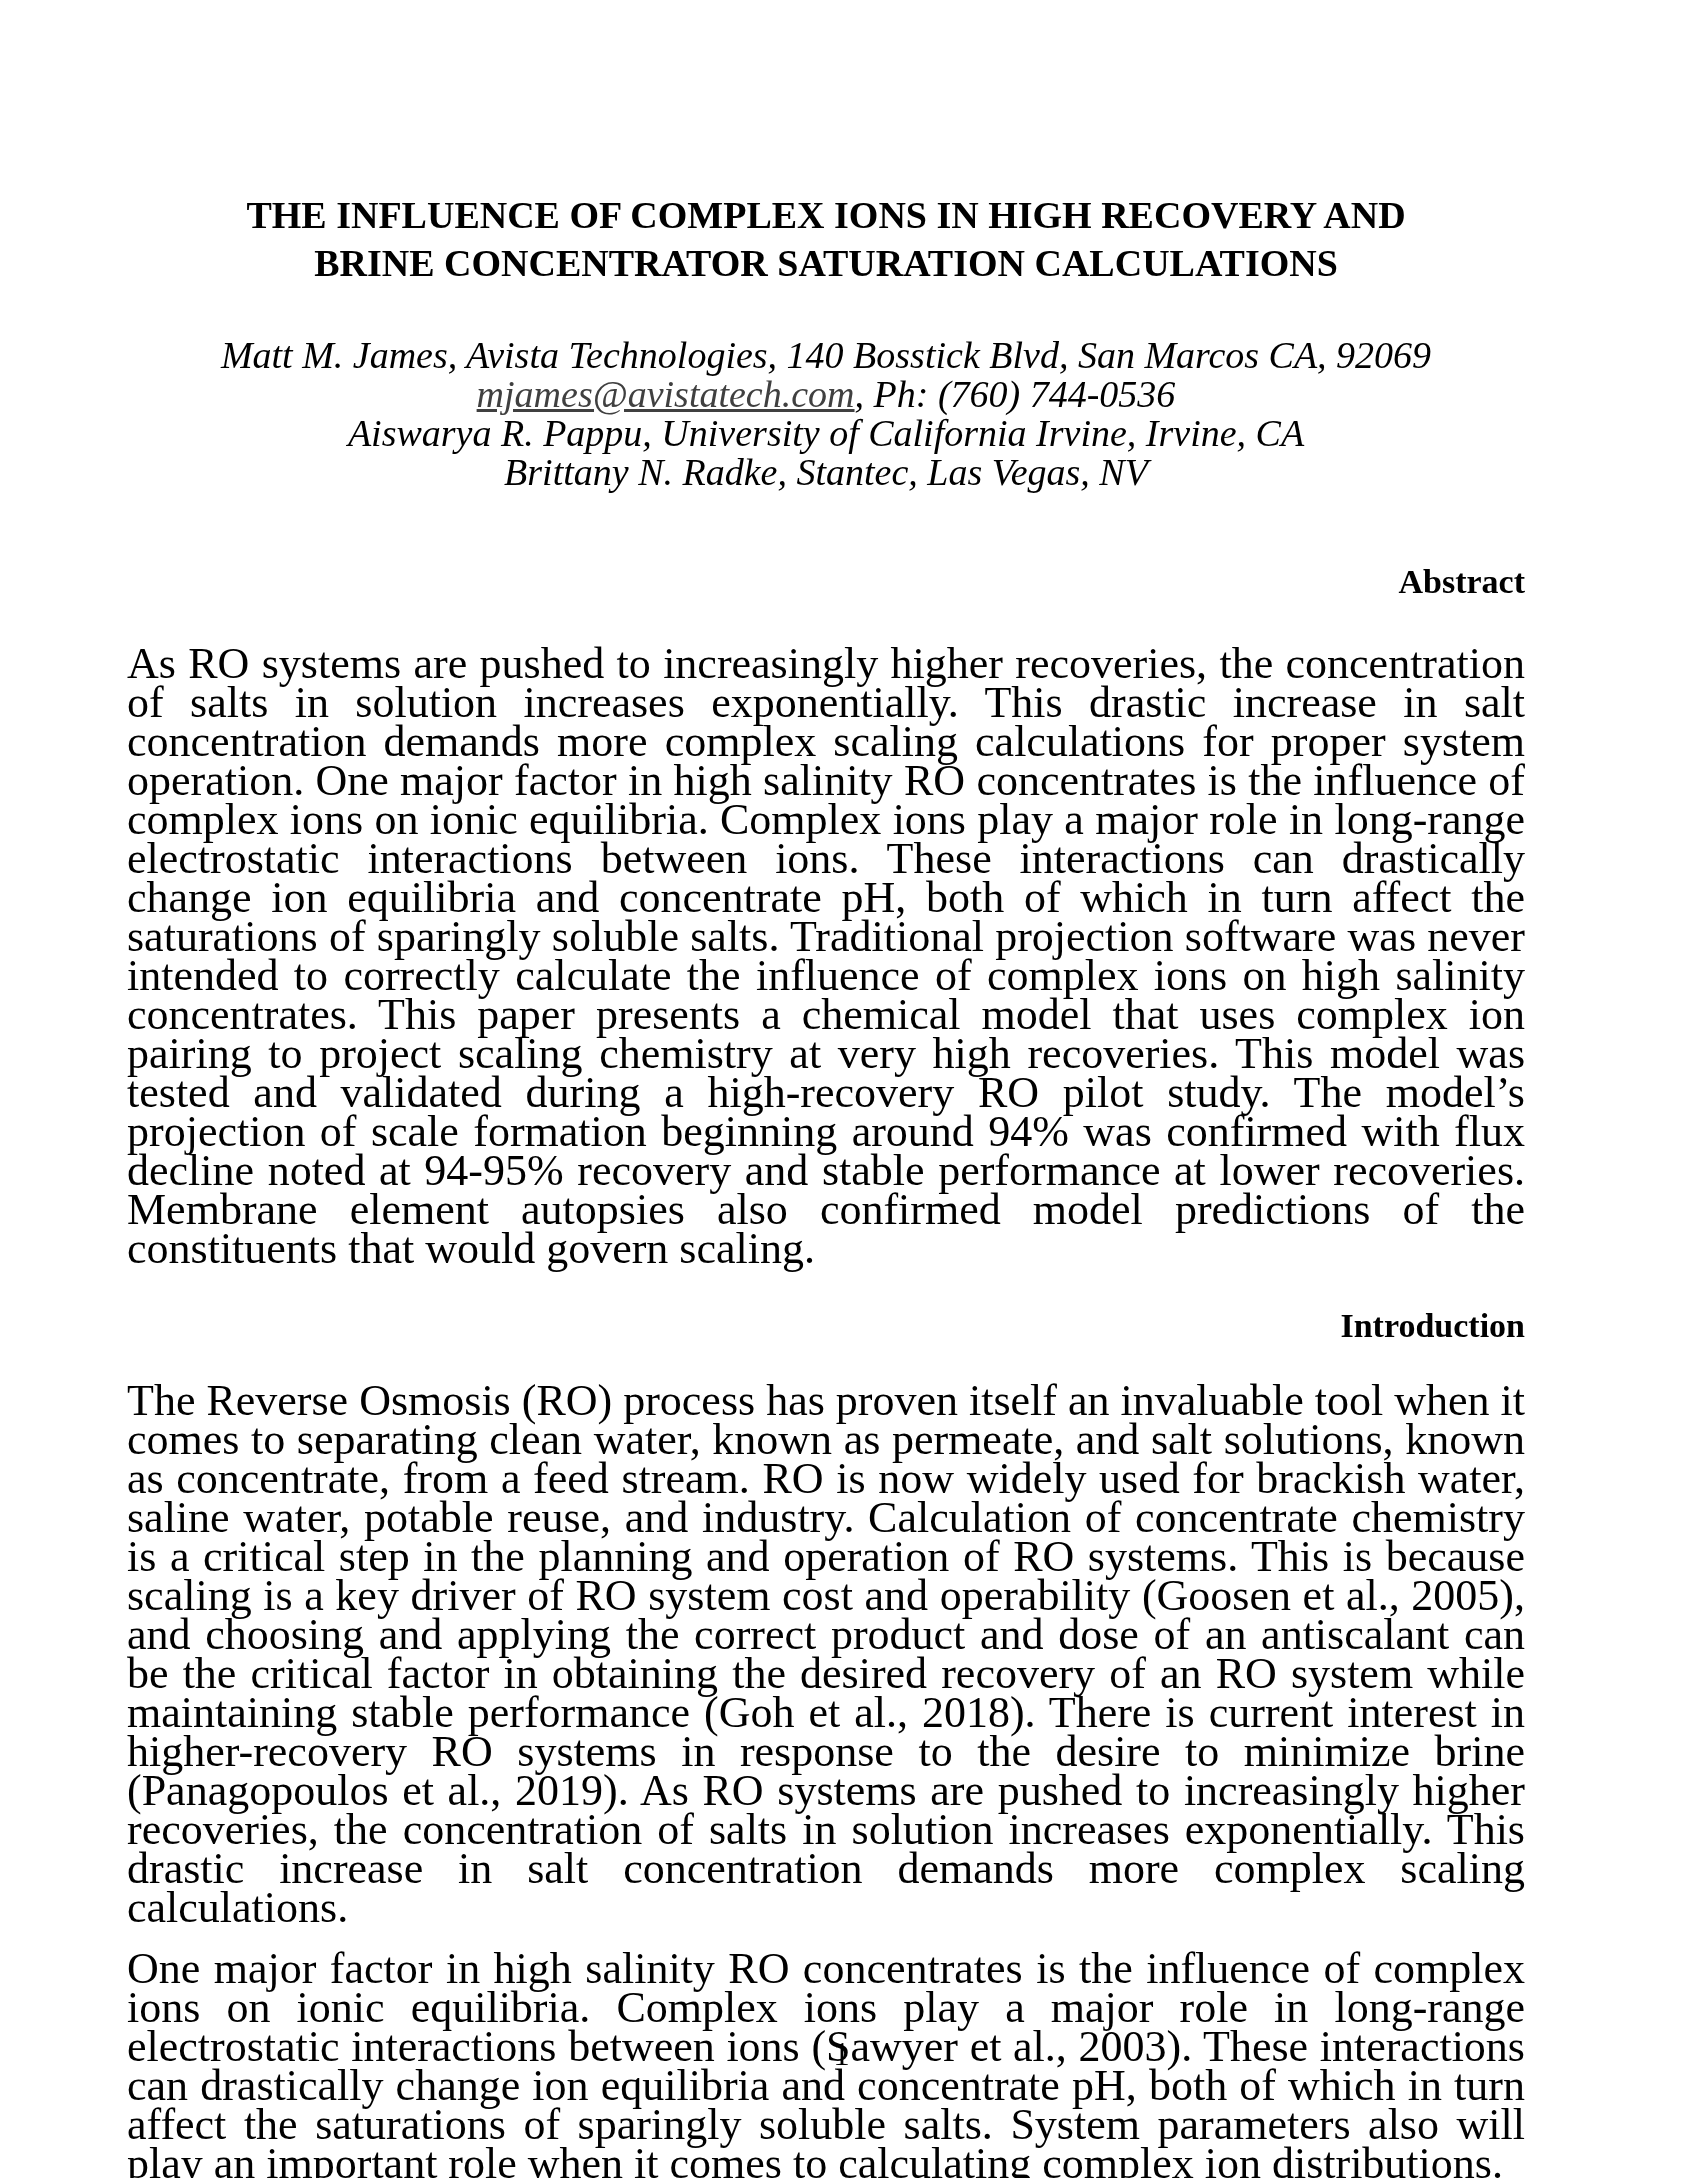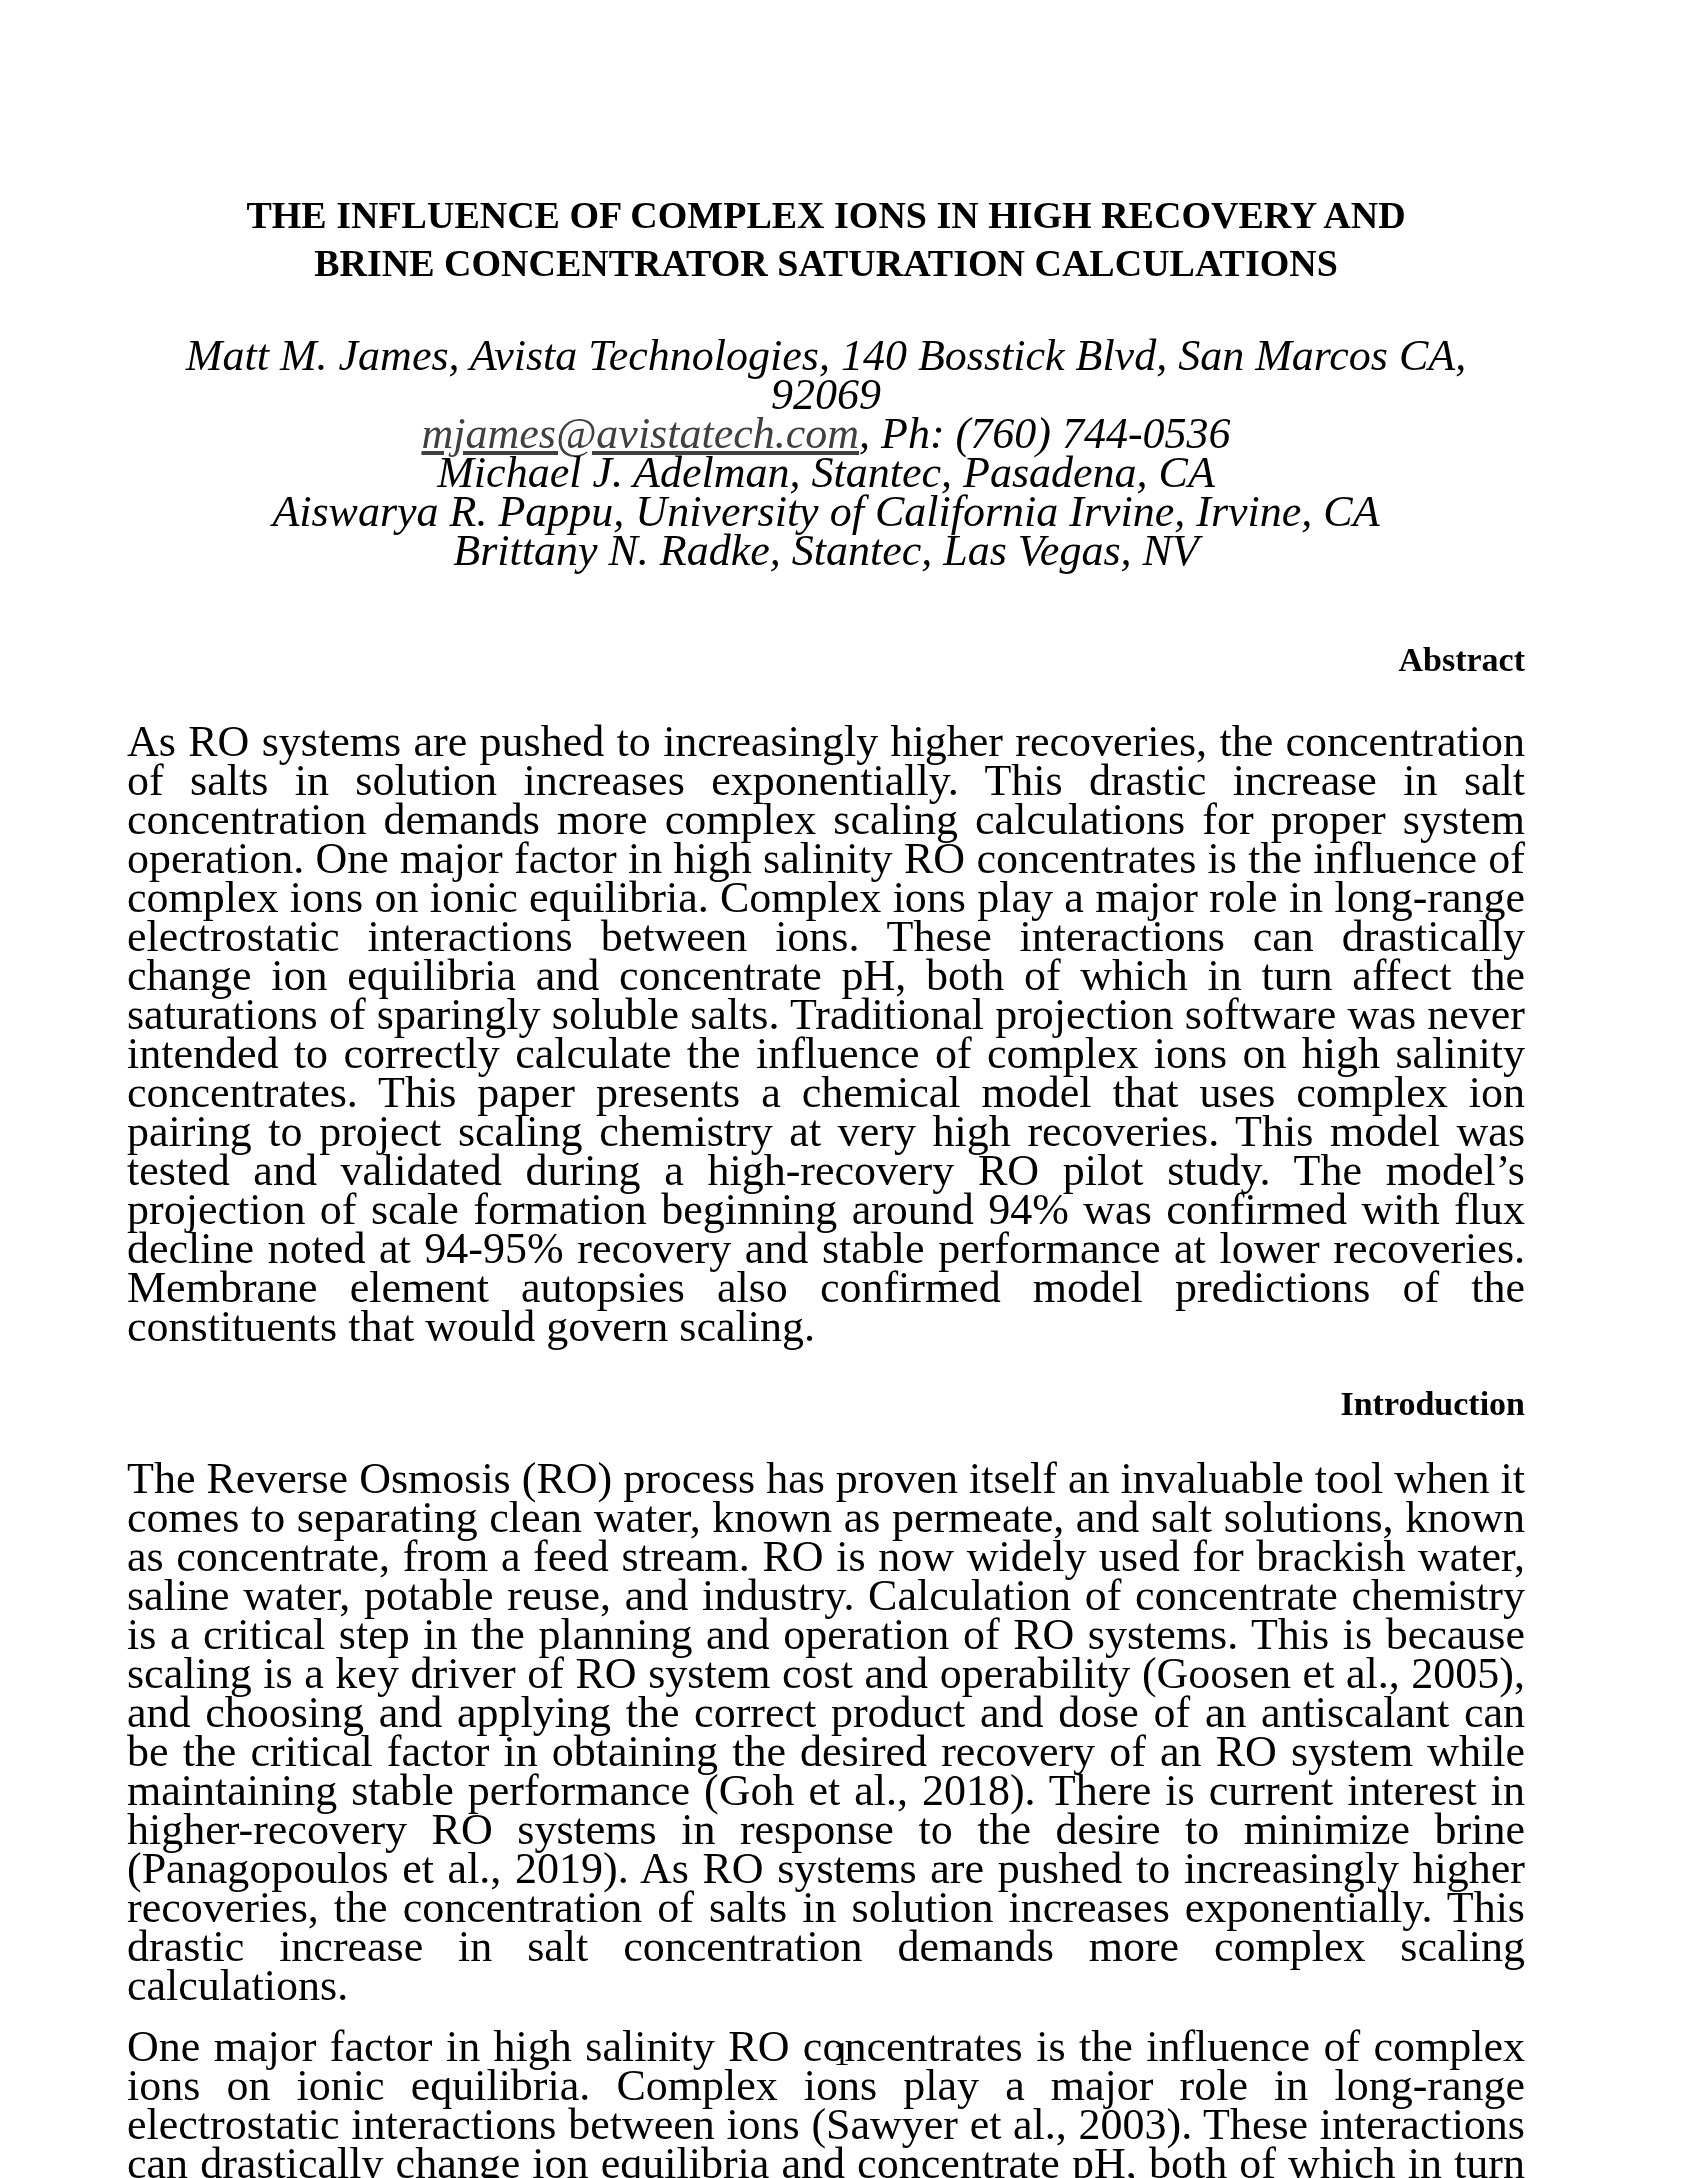--- a/index.html
+++ b/index.html
@@ -25,21 +25,21 @@
   }
   .title {
     margin-top: 191px;
     font-size: 38px;
     line-height: 48px;
     font-weight: bold;
     text-align: center;
   }
   .authors {
     margin-top: 49px;
-    font-size: 44px;
+    font-size: 38px;
     line-height: 39px;
     font-style: italic;
     text-align: center;
   }
   .email-link {
     color: #404040;
     text-decoration: underline;
     cursor: pointer;
   }
   .section-heading {
@@ -84,21 +84,20 @@
   <div class="content">
 
     <div class="title">
       <div>THE INFLUENCE OF COMPLEX IONS IN HIGH RECOVERY AND</div>
       <div>BRINE CONCENTRATOR SATURATION CALCULATIONS</div>
     </div>
 
     <div class="authors">
       <div>Matt M. James, Avista Technologies, 140 Bosstick Blvd, San Marcos CA, 92069</div>
       <div><span class="email-link">mjames@avistatech.com</span><span>, Ph:  (760) 744-0536</span></div>
-      <div>Michael J. Adelman, Stantec, Pasadena, CA</div>
       <div>Aiswarya R. Pappu, University of California Irvine, Irvine, CA</div>
       <div>Brittany N. Radke, Stantec, Las Vegas, NV</div>
     </div>
 
     <div class="section-heading abstract-heading">Abstract</div>
 
     <div class="body-para abstract-para">As RO systems are pushed to increasingly higher recoveries, the concentration of salts in solution increases exponentially. This drastic increase in salt concentration demands more complex scaling calculations for proper system operation. One major factor in high salinity RO concentrates is the influence of complex ions on ionic equilibria. Complex ions play a major role in long-range electrostatic interactions between ions.  These interactions can drastically change ion equilibria and concentrate pH, both of which in turn affect the saturations of sparingly soluble salts. Traditional projection software was never intended to correctly calculate the influence of complex ions on high salinity concentrates. This paper presents a chemical model that uses complex ion pairing to project scaling chemistry at very high recoveries. This model was tested and validated during a high-recovery RO pilot study.  The model’s projection of scale formation beginning around 94% was confirmed with flux decline noted at 94-95% recovery and stable performance at lower recoveries. Membrane element autopsies also confirmed model predictions of the constituents that would govern scaling.</div>
 
     <div class="section-heading intro-heading">Introduction</div>
 

